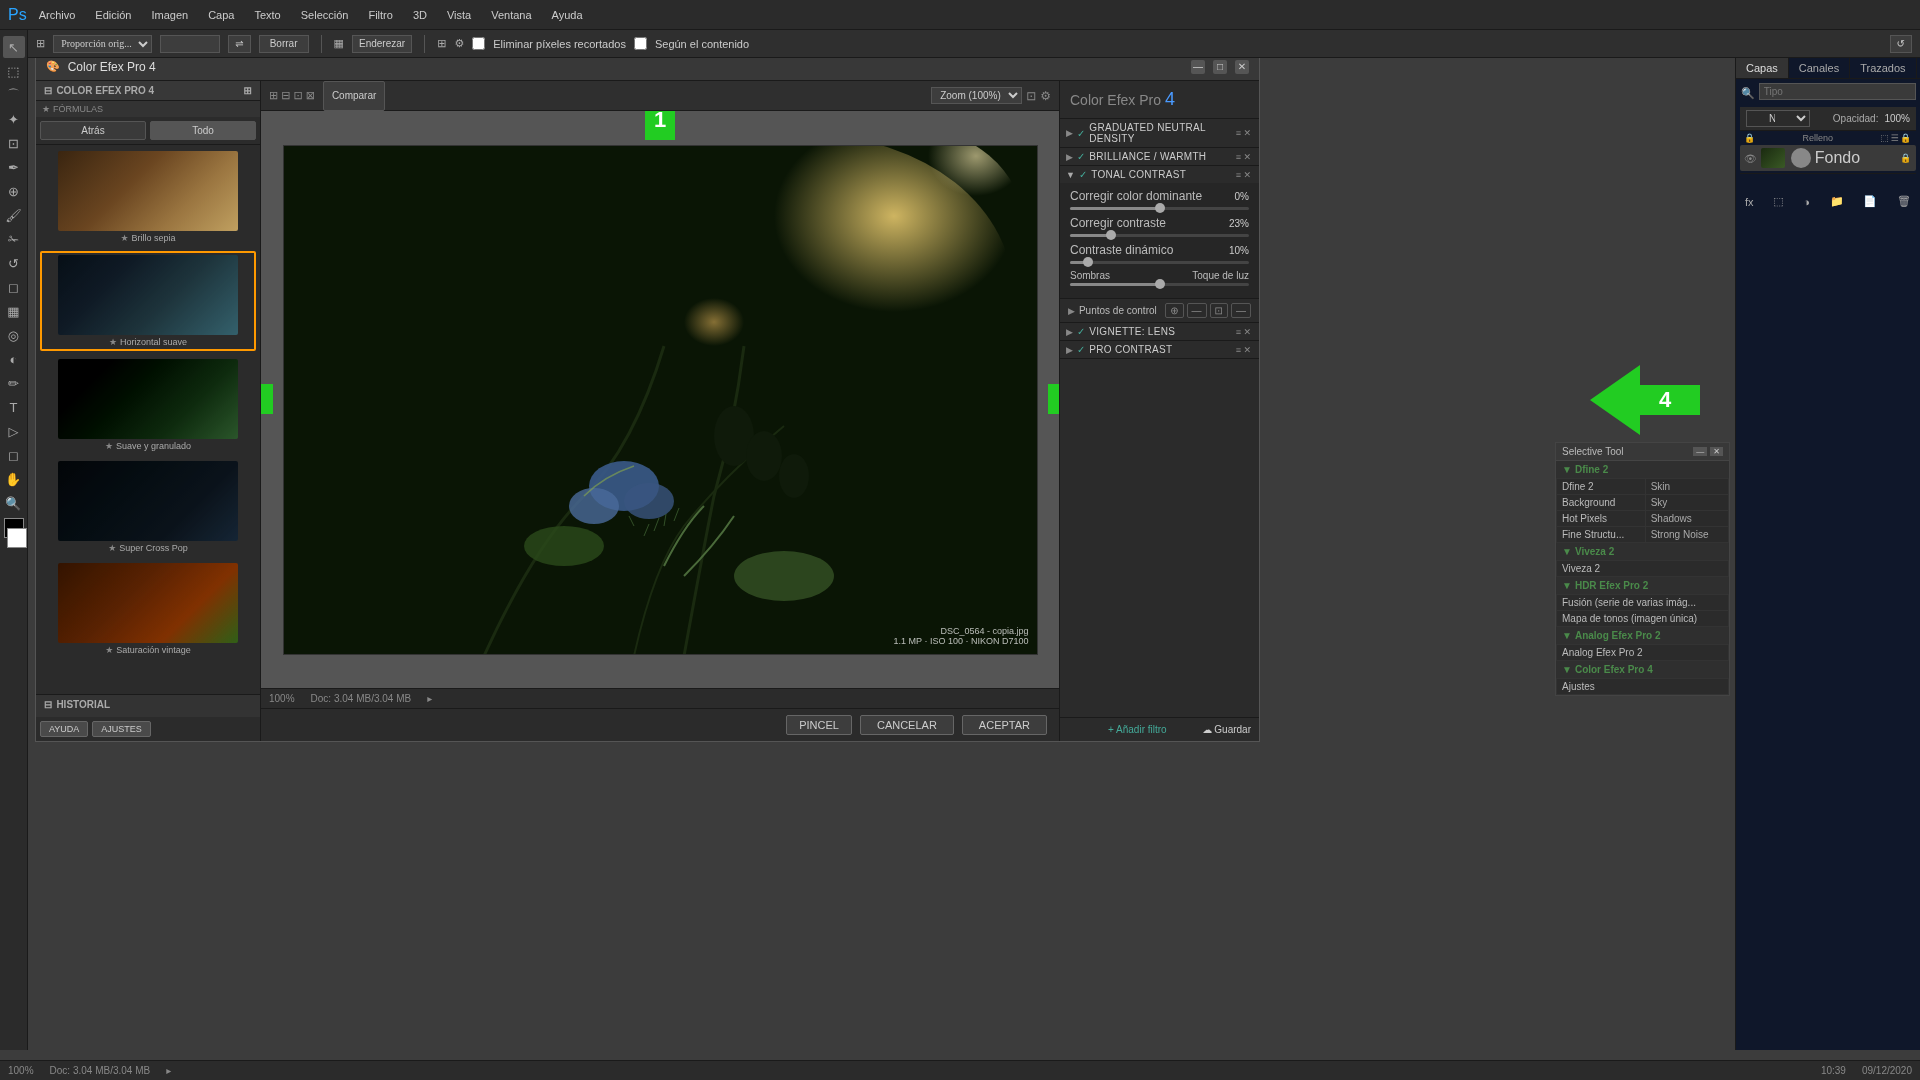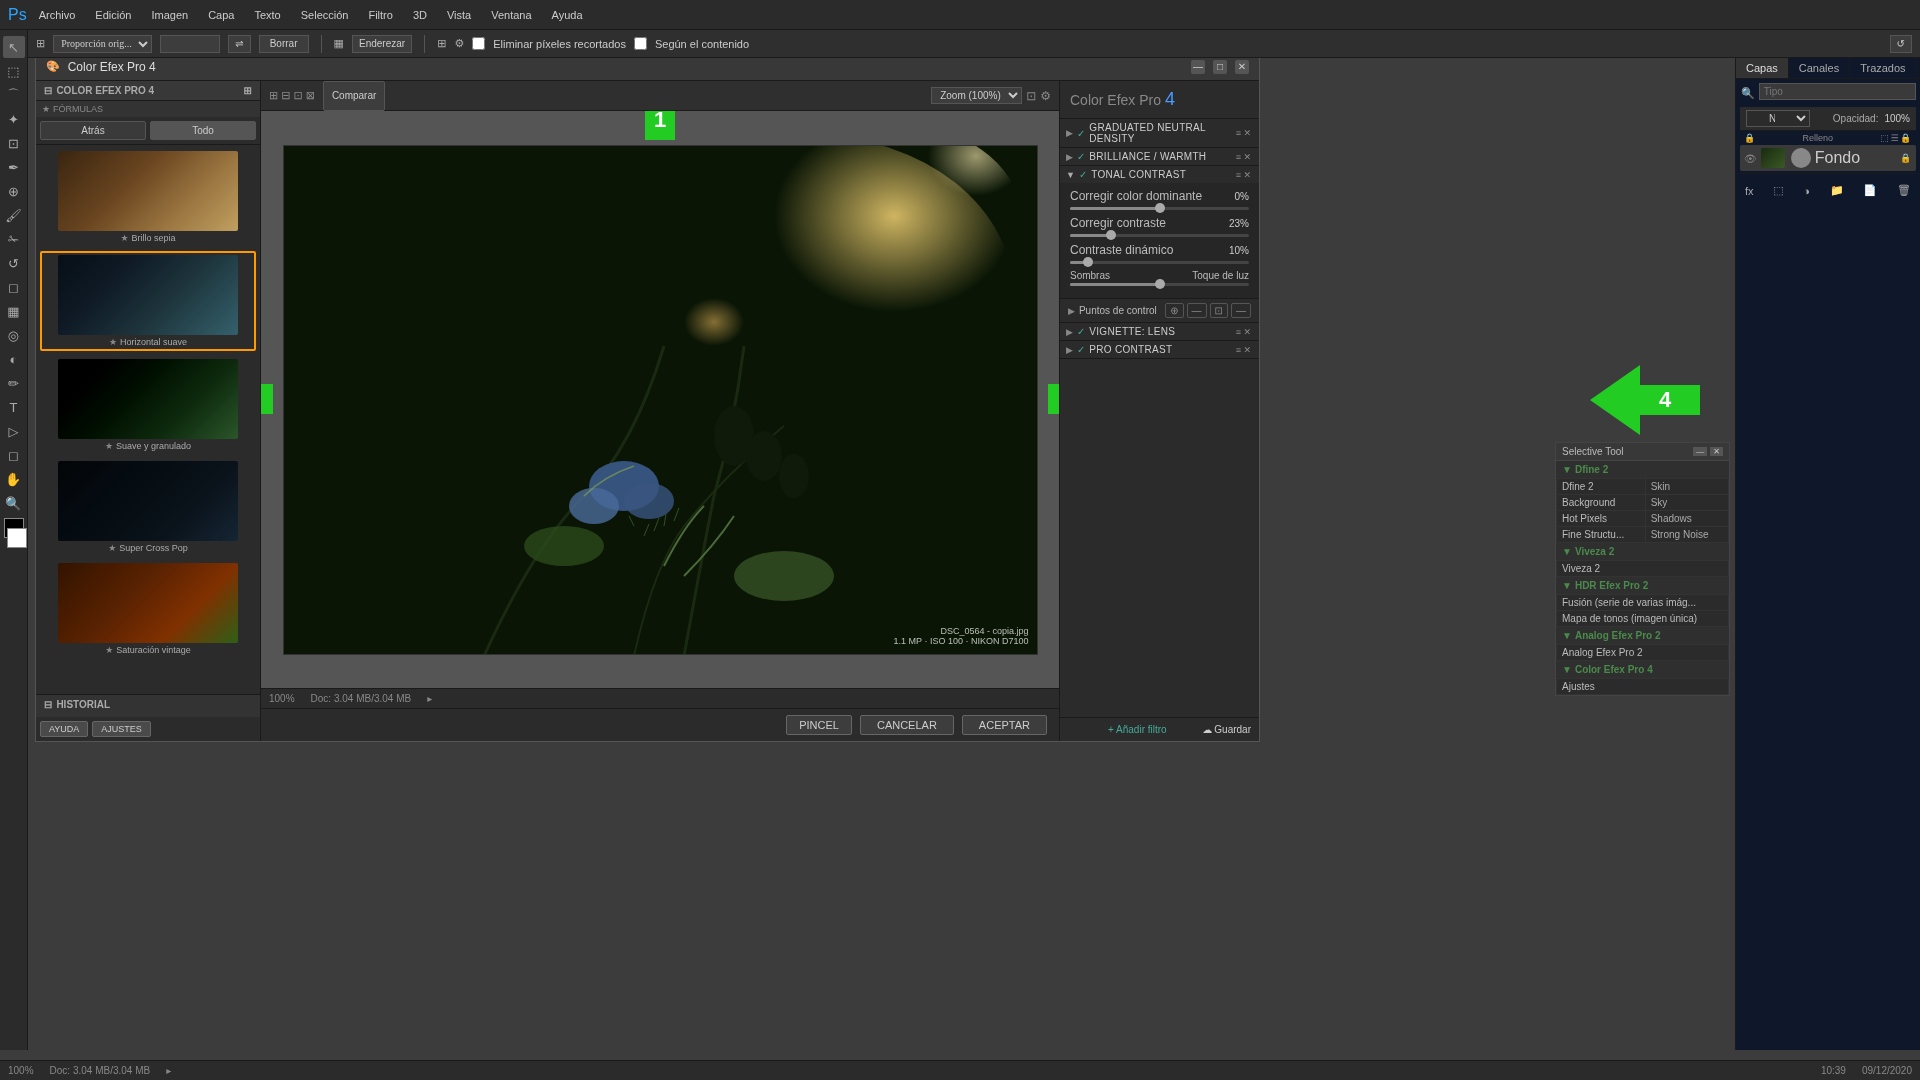--- a/index.html
+++ b/index.html
@@ -540,21 +540,21 @@
     </div>
 
     <div class="layer-item">
       <span class="layer-eye">👁</span>
       <div class="layer-thumb" style="background:linear-gradient(135deg,#1a2a10,#3a5a25);width:24px;height:20px;"></div>
       <div class="layer-thumb" style="background:#888;width:20px;height:20px;border-radius:50%;margin-left:2px;"></div>
       <span class="layer-name">Fondo</span>
       <span class="layer-lock">🔒</span>
     </div>
 
-    <div style="display:flex;justify-content:space-around;padding:9px 0;border-top:1px solid #1a1a1a;margin-top:auto;gap:10px;">
+    <div style="display:flex;justify-content:space-around;padding:20px 0;border-top:1px solid #1a1a1a;margin-top:auto;gap:10px;">
       <button class="icon-btn">fx</button>
       <button class="icon-btn">⬚</button>
       <button class="icon-btn">◑</button>
       <button class="icon-btn">📁</button>
       <button class="icon-btn">📄</button>
       <button class="icon-btn">🗑</button>
     </div>
   </div>
 </div>
 

